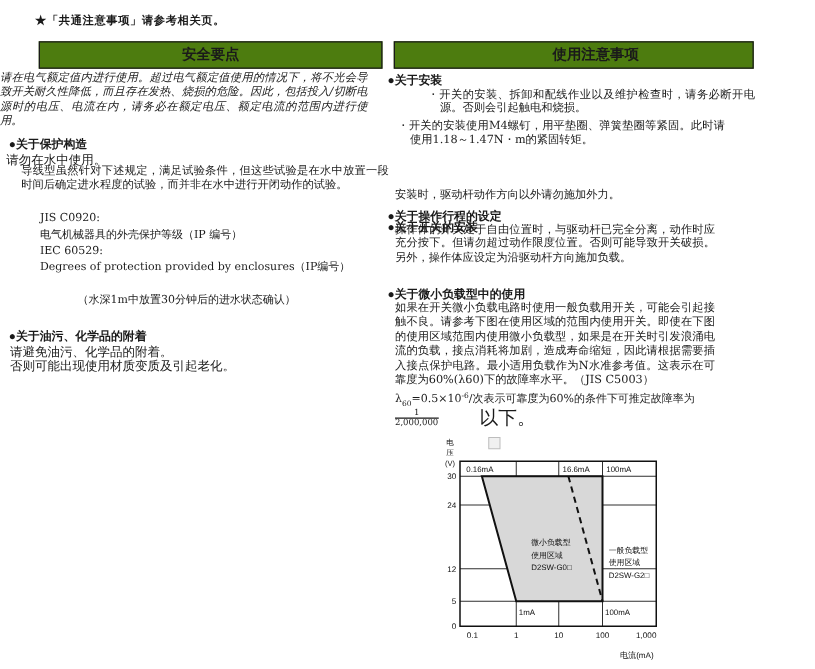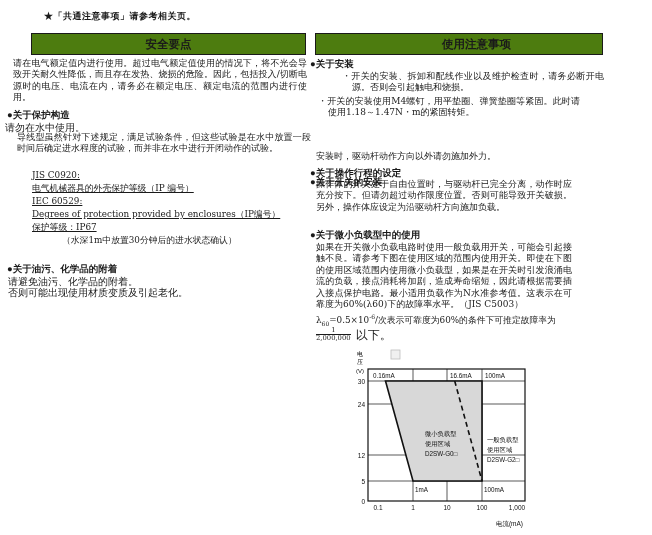--- a/index.html
+++ b/index.html
@@ -16,44 +16,43 @@
   .line { font-size:10px; white-space:nowrap; }
   .ref-line { font-size:8.8px; white-space:nowrap; line-height:13px; }
   .bullet-item { font-size:9px; line-height:11.4px; text-align:justify;
                  padding-left:10px; text-indent:-10px; }
   .formula { font-size:8.8px; white-space:nowrap; }
   .formula sub { font-size:6px; }
   .formula sup { font-size:6px; }
   .fraction { display:inline-block; vertical-align:middle; text-align:center;
               font-size:6.8px; line-height:7.5px; }
   .fraction .den { border-top:0.8px solid #1a1a1a; display:block; }
-  .frac-suffix { font-size:12px; }
+  .frac-suffix { font-size:15px;margin-left:28px; }
   svg text { font-family:"Liberation Sans", sans-serif; fill:#111111; }
 </style>
 </head>
 <body>
 
 <div class="page">
 
-  <div class="abs top-note" style="left:28px; top:10px;margin-left:16px;">★「共通注意事项」请参考相关页。</div>
+  <div class="abs top-note" style="left:28px; top:10px;">★「共通注意事项」请参考相关页。</div>
 
   <div class="abs hdr-box" style="left:31px; top:33px; width:273px;">安全要点</div>
 
-  <div class="abs body-text" style="left:13px; top:58px; width:294px;">请在电气额定值内进行使用。超过电气额定值使用的情况下，将不光会导致开关耐久性降低，而且存在发热、烧损的危险。因此，包括投入/切断电源时的电压、电流在内，请务必在额定电压、额定电流的范围内进行使用。</div>
+  <div class="abs body-text" style="left:0; top:58px; width:294px;font-style:italic;">请在电气额定值内进行使用。超过电气额定值使用的情况下，将不光会导致开关耐久性降低，而且存在发热、烧损的危险。因此，包括投入/切断电源时的电压、电流在内，请务必在额定电压、额定电流的范围内进行使用。</div>
 
   <div class="abs sec-title" style="left:7px; top:109px;">●关于保护构造</div>
   <div class="abs line" style="left:5px; top:121px;">请勿在水中使用。</div>
   <div class="abs body-text" style="left:17px; top:132px; width:294px;">导线型虽然针对下述规定，满足试验条件，但这些试验是在水中放置一段时间后确定进水程度的试验，而并非在水中进行开闭动作的试验。</div>
 
-  <div class="abs" style="left:32px; top:169px;text-decoration:underline;">
+  <div class="abs" style="left:32px; top:169px;">
     <div class="ref-line">JIS C0920:</div>
     <div class="ref-line">电气机械器具的外壳保护等级（IP 编号）</div>
     <div class="ref-line">IEC 60529:</div>
     <div class="ref-line">Degrees of protection provided by enclosures（IP编号）</div>
-    <div class="ref-line">保护等级：IP67</div>
   </div>
   <div class="abs ref-line" style="left:62px; top:234px;">（水深1m中放置30分钟后的进水状态确认）</div>
 
   <div class="abs sec-title" style="left:7px; top:263px;">●关于油污、化学品的附着</div>
   <div class="abs line" style="left:8px; top:275px;">请避免油污、化学品的附着。</div>
   <div class="abs line" style="left:8px; top:286px;">否则可能出现使用材质变质及引起老化。</div>
 
   <div class="abs hdr-box" style="left:315px; top:33px; width:251px;padding-left:35px;">使用注意事项</div>
 
   <div class="abs sec-title" style="left:310px; top:58px;">●关于安装</div>

